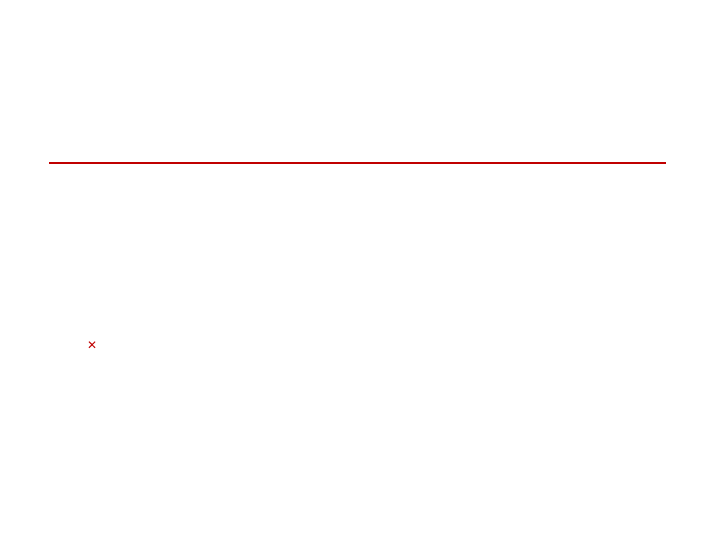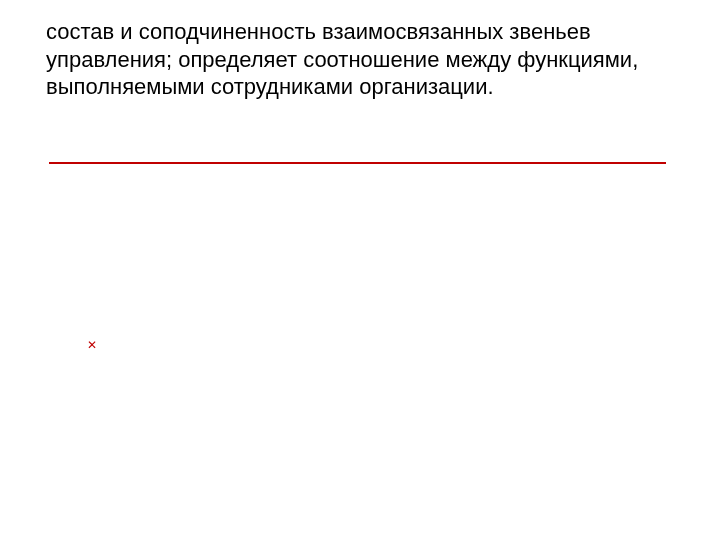--- a/index.html
+++ b/index.html
@@ -65,19 +65,18 @@
   </style>
 </head>
 <body>
 
 <div class="slide">
 
   <div class="title-line">
     <span></span>
   </div>
 
-  <div class="body-text">состав и соподчиненность взаимосвязанных звеньев управления; определяет соотношение между функциями, выполняемыми сотрудниками организации.</div>
 
   <div class="red-underline"></div>
 
   <div class="bullet-marker">✕</div>
 
 </div>
 
 </body></html>

